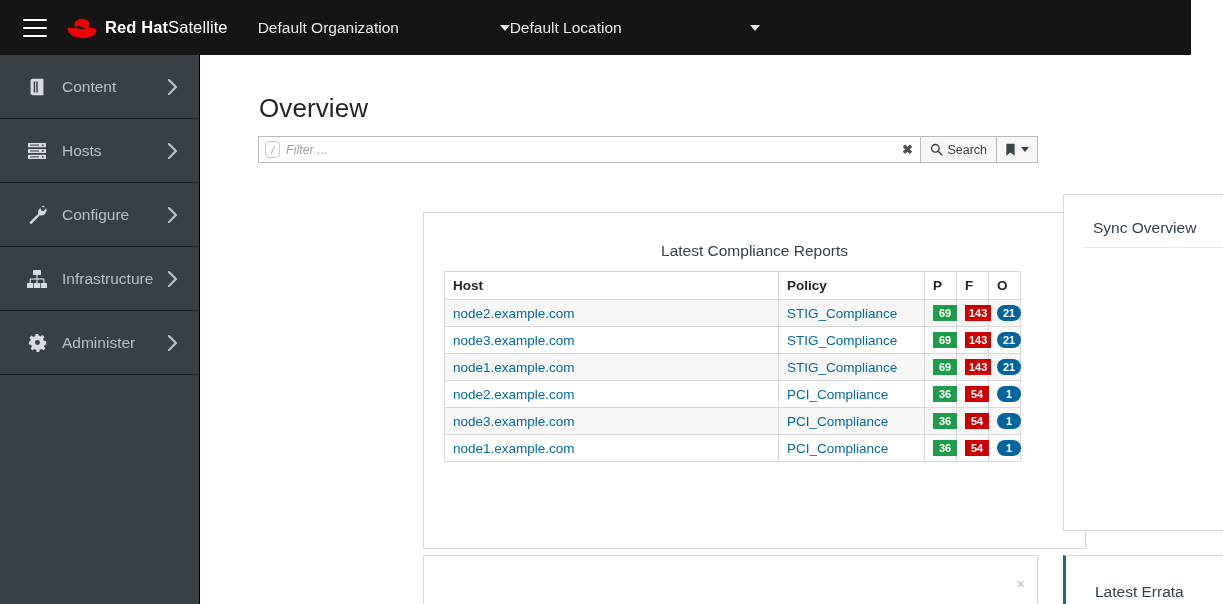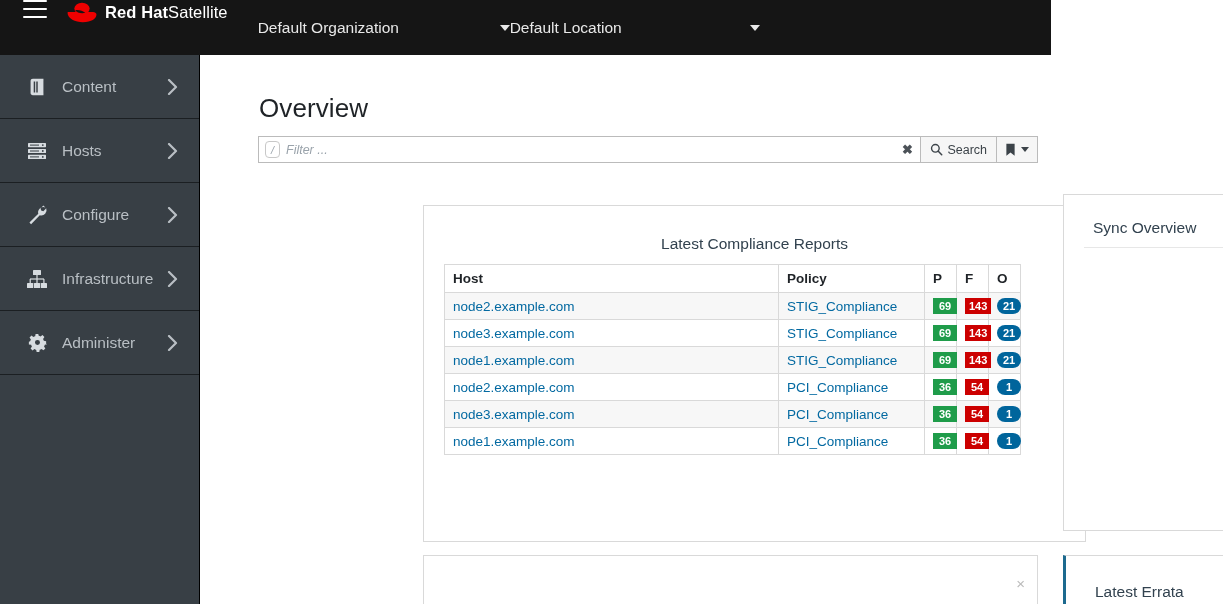--- a/index.html
+++ b/index.html
@@ -7,23 +7,23 @@
     width: 1223px; height: 604px;
     overflow: hidden;
     background: #ffffff;
     font-family: "Liberation Sans", sans-serif;
     -webkit-font-smoothing: antialiased;
   }
 
   
   #masthead {
     position: absolute; top: 0; left: 0;
-    width: 1051px; height: 55px;
+    width: 1191px; height: 55px;
     background: #151515;
-    display: flex; align-items: flex-start;
+    display: flex; align-items: center;
     z-index: 30;
   }
   .hamburger {
     width: 24px; height: 18px;
     margin-left: 23px; margin-right: 14px;
     display: flex; flex-direction: column; justify-content: space-between;
     cursor: pointer;
   }
   .hamburger span { display: block; height: 2px; width: 100%; background: #fff; border-radius: 1px; }
 
@@ -182,21 +182,21 @@
   .card-close {
     position: absolute; right: 12px; top: 20px;
     color: #bbb; font-size: 15px; cursor: pointer;
     line-height: 1;
   }
   .card-rule {
     position: absolute; left: 20px; right: 20px;
     height: 1px; background: #e7e7e7;
   }
 
-  #card-compliance { left: 222px; top: 150px; width: 663px; height: 337px; }
+  #card-compliance { left: 222px; top: 157px; width: 663px; height: 337px; }
   #card-compliance .card-title {
     position: absolute; top: 29px; left: 0; right: 0;
     text-align: center;
   }
   #card-hostcollections { left: 222px; top: 500px; width: 615px; height: 104px; }
   #card-hostcollections .card-title { position: absolute; left: 29px; top: 27px; margin-top: 28px; }
 
   #card-sync { left: 862px; top: 139px; width: 361px; height: 337px; }
   #card-sync .card-title { position: absolute; left: 29px; top: 24px; }
   #card-sync .card-rule { top: 52px; }

